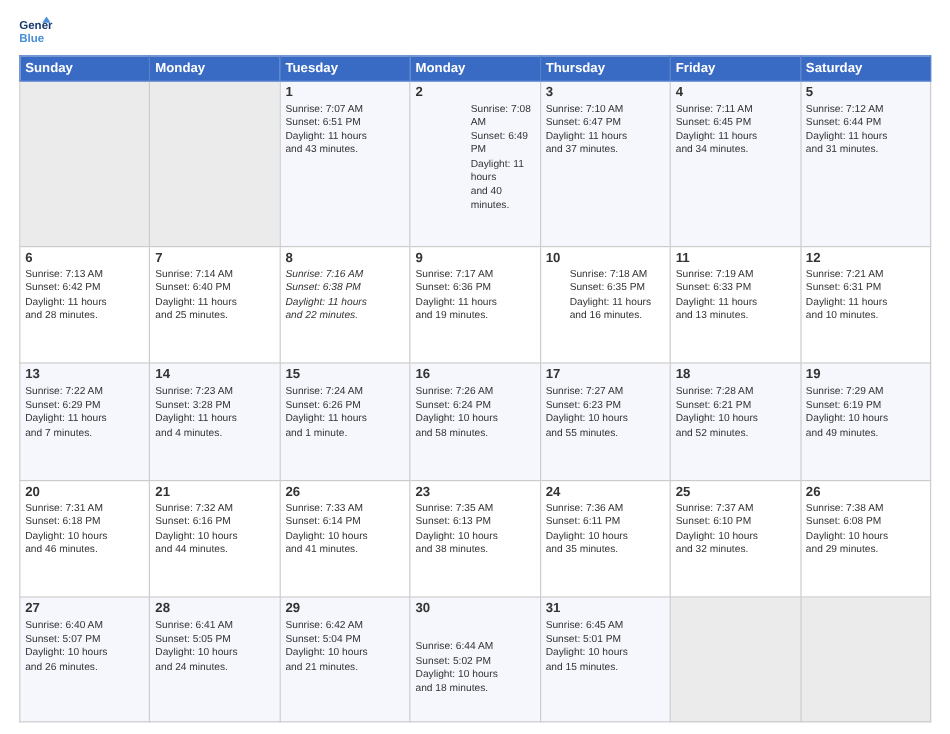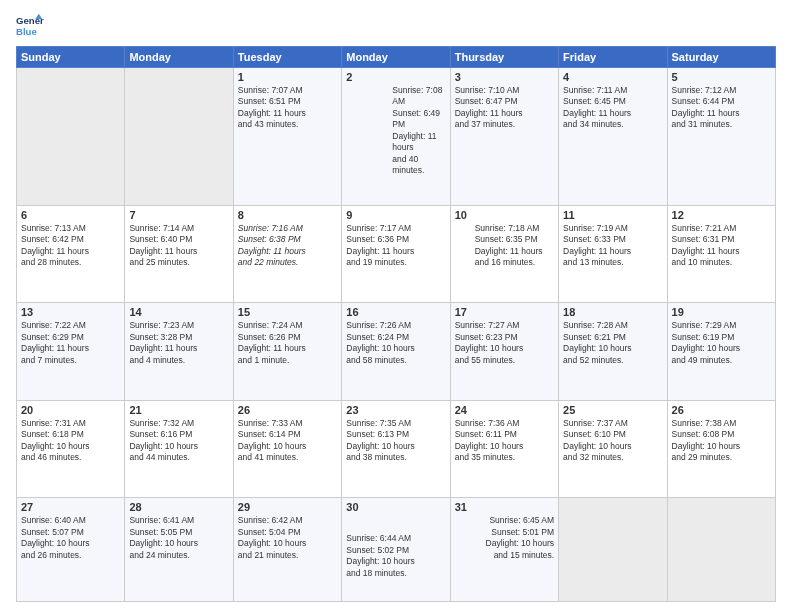--- a/index.html
+++ b/index.html
@@ -335,21 +335,21 @@
           </td>
           <td>
             <span class="day-number">30</span>
             <div class="cell-text" style="white-space: pre-line; margin-top: 20px;">Sunrise: 6:44 AM
 Sunset: 5:02 PM
 Daylight: 10 hours
 and 18 minutes.</div>
           </td>
           <td>
             <span class="day-number">31</span>
-            <div class="cell-text" style="white-space: pre-line; text-align: right;">Sunrise: 6:45 AM
+            <div class="cell-text" style="white-space: pre-line;">Sunrise: 6:45 AM
 Sunset: 5:01 PM
 Daylight: 10 hours
 and 15 minutes.</div>
           </td>
           <td class="empty"></td>
           <td class="empty"></td>
         </tr>
       </tbody>
   </table>
 </div>

